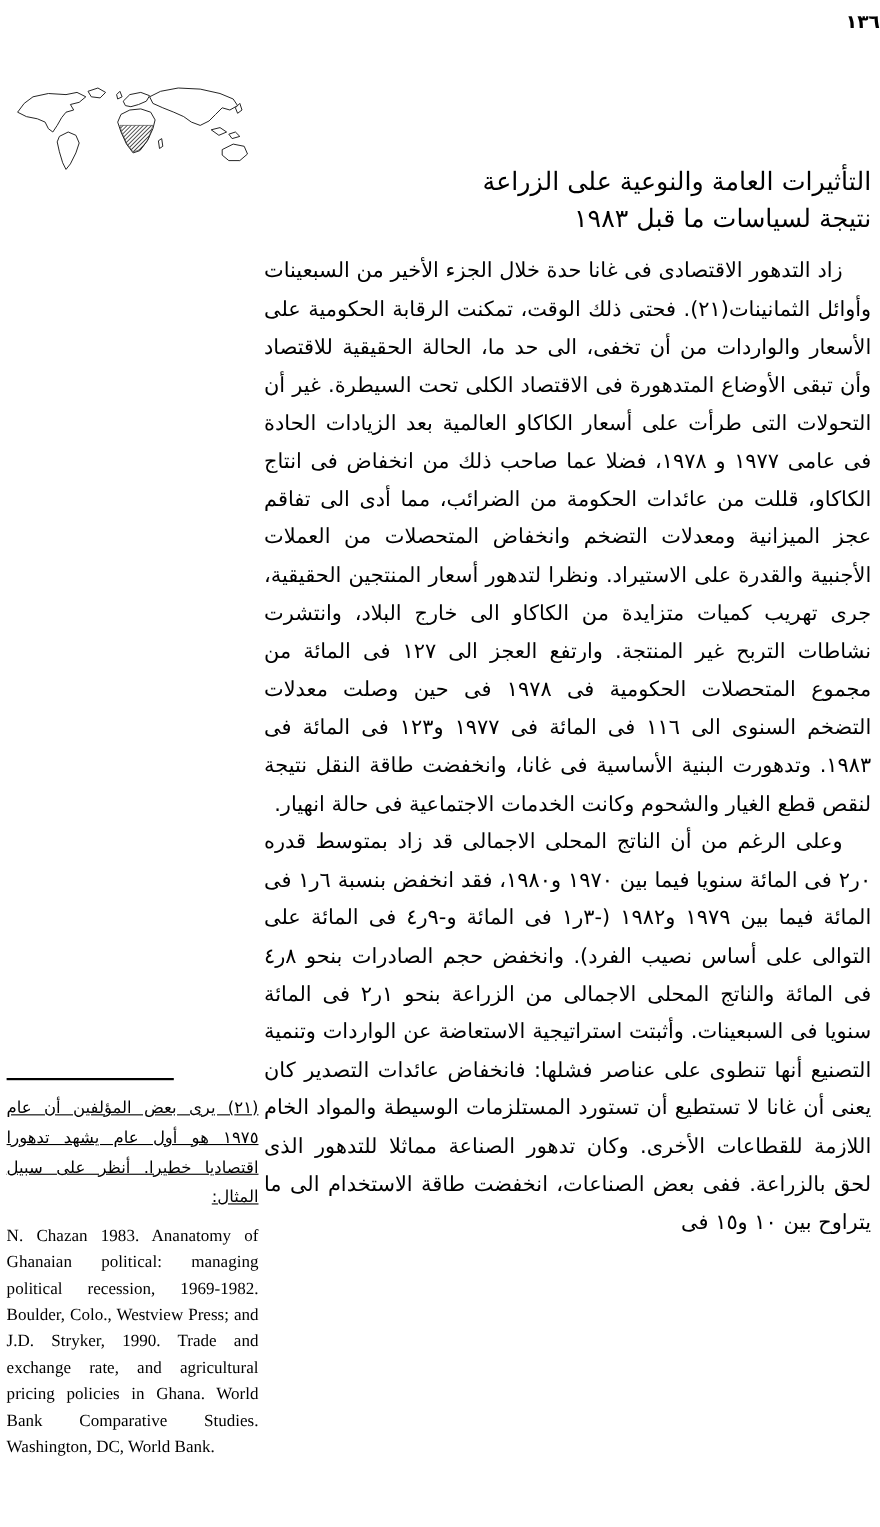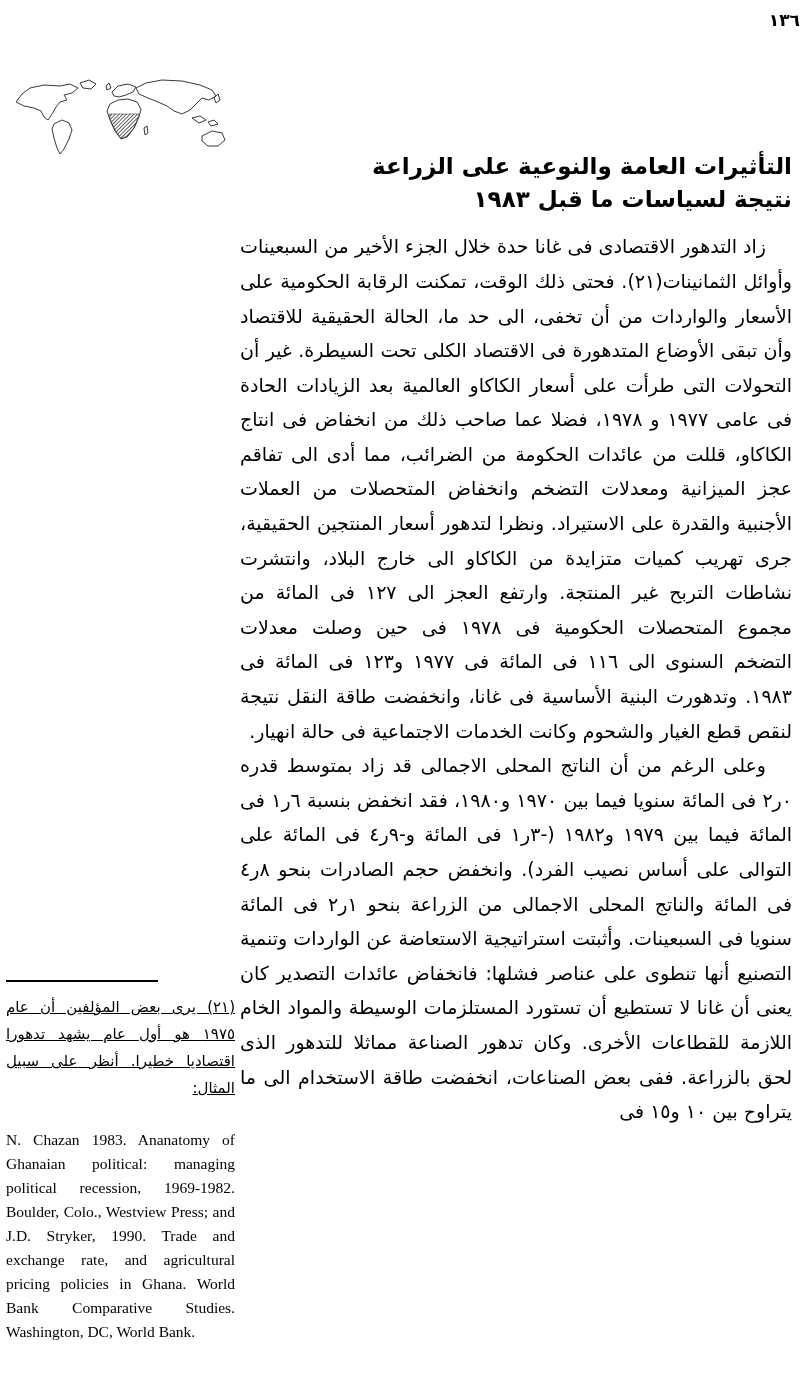--- a/index.html
+++ b/index.html
@@ -24,39 +24,39 @@
   }
   .map { margin-top: 10px; }
   .map svg { width: 230px; height: auto; display: block; }
 
   
   .article {
     position: absolute; top: 150px; right: 8px; width: 552px;
     direction: rtl;
   }
   .heading {
-    margin: 0 0 14px 0; font-size: 23px; font-weight: bold;
+    margin: 0 0 14px 0; font-size: 23px; font-weight: normal;
     text-align: right; line-height: 1.42;
   }
   .h-line { display: block; }
   .body-p {
     margin: 0; font-size: 19px; line-height: 34.6px;
     text-align: justify; text-indent: 26px;
   }
 
   
   .footnote { position: absolute; left: 6px; top: 980px; width: 229px; }
   .fn-rule { width: 152px; border-top: 2px solid #000; margin: 0 0 12px 0; }
   .fn-ar {
     direction: rtl; margin: 0; font-size: 15px; line-height: 27px;
     text-align: justify;
     text-decoration: underline;
   }
   .fn-en {
-    direction: ltr; margin: 26px 0 0 0; font-size: 15.5px; line-height: 24px;
+    direction: ltr; margin: 10px 0 0 0; font-size: 15.5px; line-height: 24px;
     text-align: justify;
     font-family: "Liberation Serif", "DejaVu Serif", serif;
   }
 </style>
 </head>
 <body>
 
 <div class="page">
 
   <div class="page-number">١٣٦</div>

